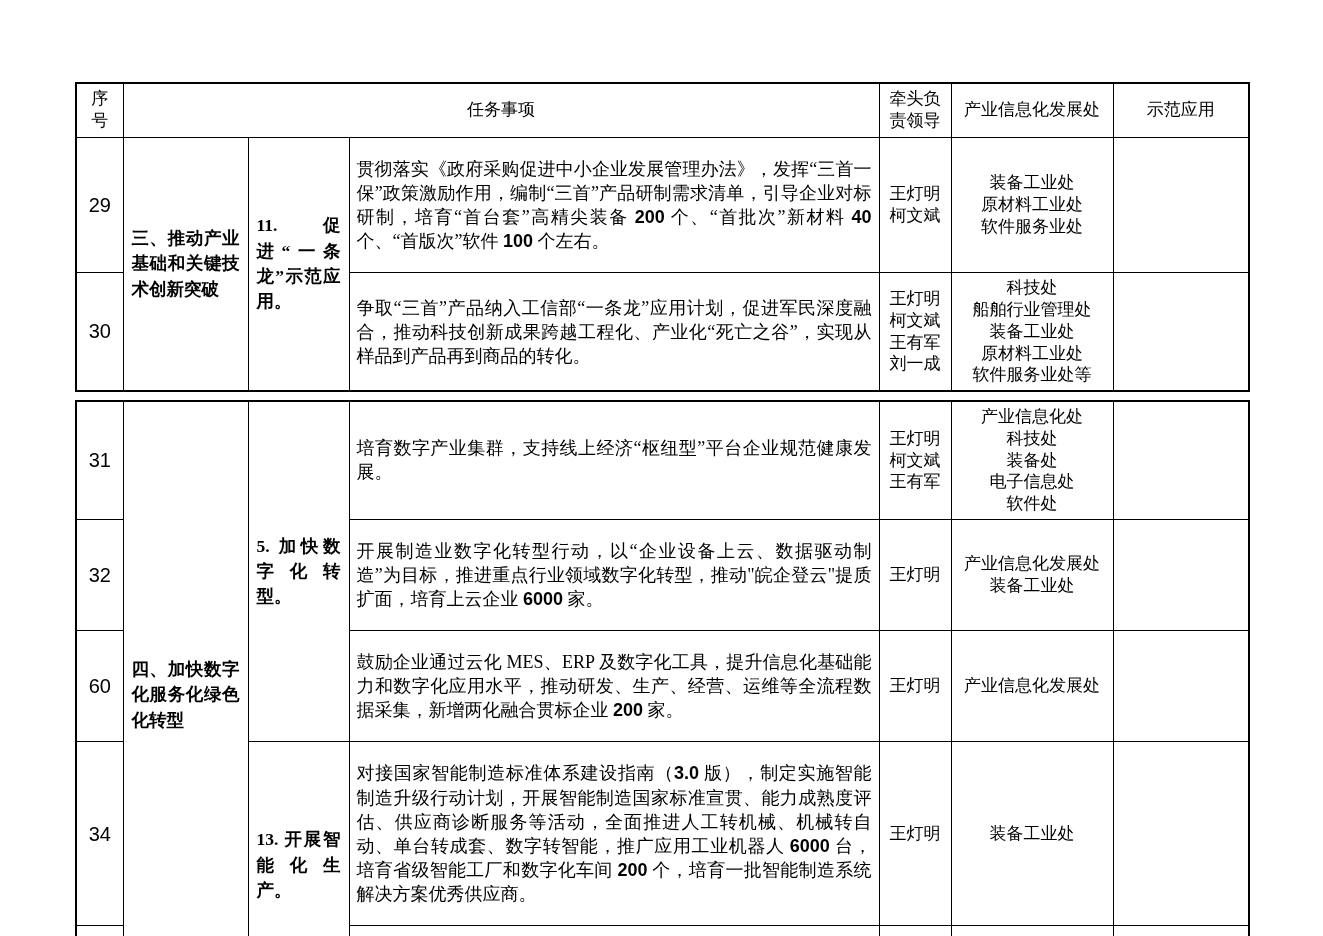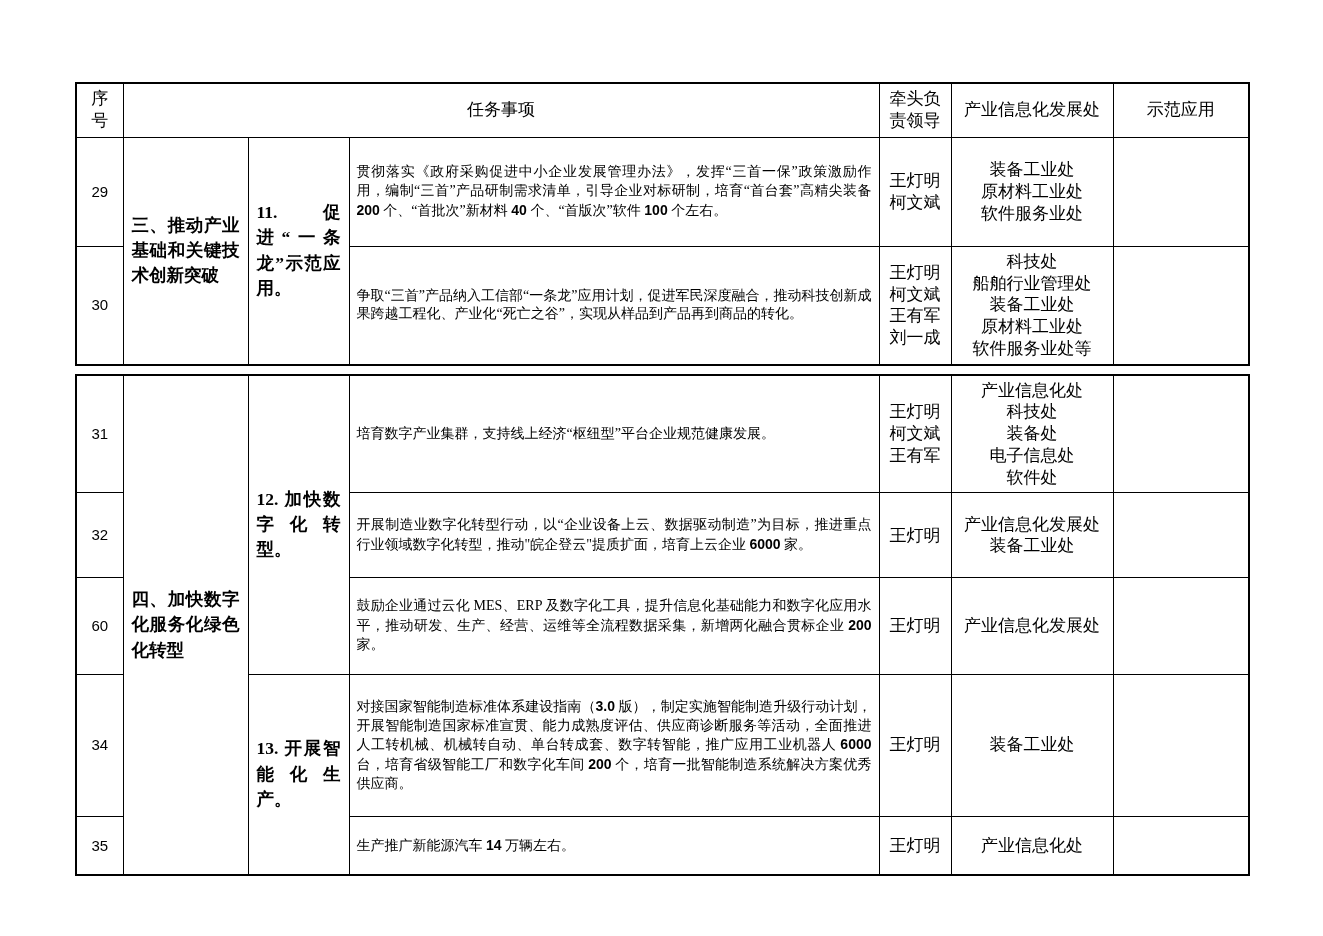--- a/index.html
+++ b/index.html
@@ -39,32 +39,32 @@
     overflow: hidden;
   }
   th {
     font-weight: normal;
     text-align: center;
     font-size: 17px;
   }
   td.no {
     text-align: center;
     font-family: "Liberation Sans", sans-serif;
-    font-size: 15px;
+    font-size: 20px;
   }
   td.cat, td.sub {
     font-weight: bold;
     font-size: 17.5px;
     text-align: justify;
     text-justify: inter-character;
     line-height: 1.45;
     padding: 4px 8px;
   }
   td.task {
-    font-size: 14px;
+    font-size: 18px;
     text-align: justify;
     text-justify: inter-character;
     line-height: 1.34;
     padding: 19px 7px;
   }
   td.leader, td.office, td.coop {
     text-align: center;
     white-space: pre-line;
     line-height: 1.28;
     padding: 4px 2px;
@@ -152,21 +152,21 @@
           <col style="width:101px">
         <col style="width:530px">
           <col style="width:72px">
           <col style="width:162px">
         <col style="width:136px">
       </colgroup>
       <tbody>
           <tr class="r31">
         <td class="no">31</td>
         <td class="cat" rowspan="5">四、加快数字化服务化绿色化转型</td>
-        <td class="sub" rowspan="3">12. 加快数字化转型。</td>
+        <td class="sub" rowspan="3">5. 加快数字化转型。</td>
         <td class="task">培育数字产业集群，支持线上经济“枢纽型”平台企业规范健康发展。</td>
         <td class="leader">王灯明
 柯文斌
 王有军</td>
         <td class="office">产业信息化处
 科技处
 装备处
 电子信息处
 软件处</td>
         <td class="coop"></td>

